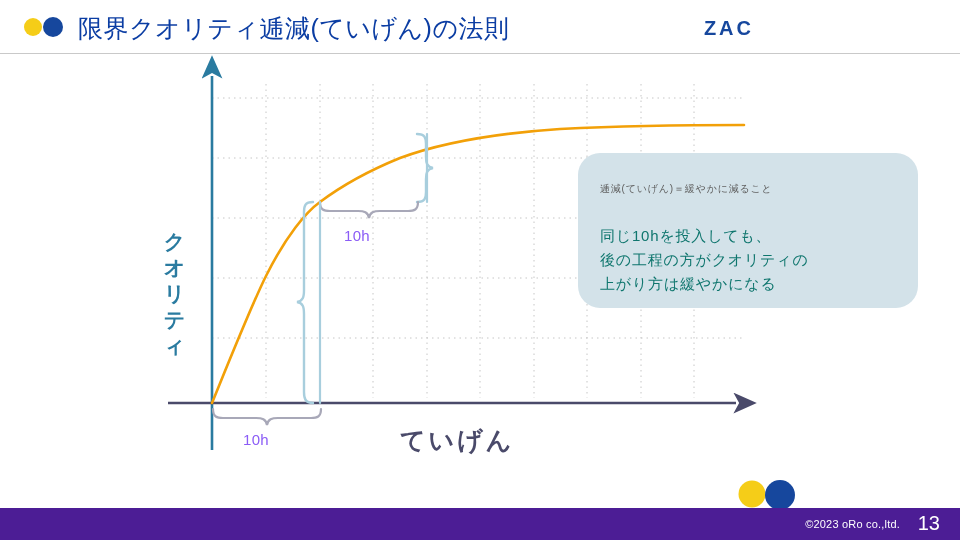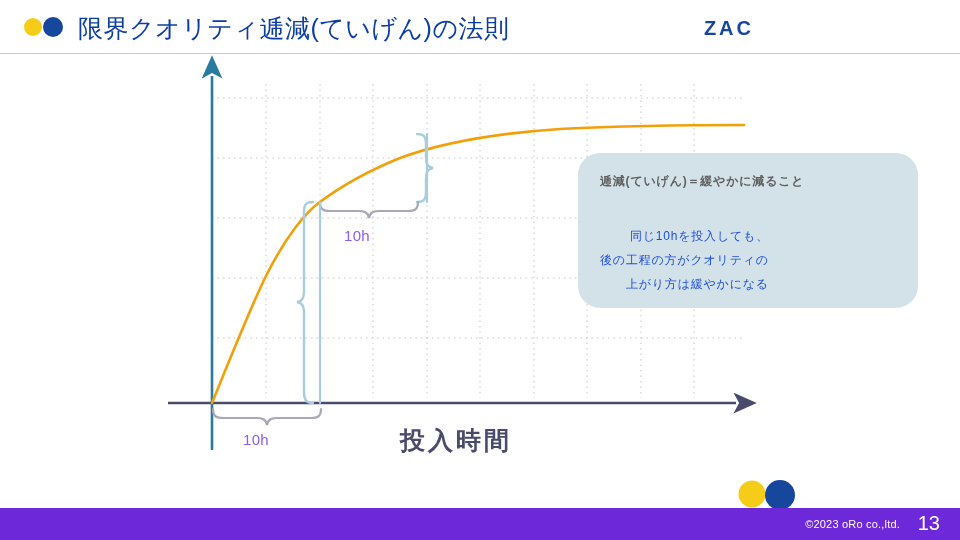--- a/index.html
+++ b/index.html
@@ -105,37 +105,35 @@
   
   #callout {
     position: absolute;
     left: 578px; top: 99px;
     width: 340px; height: 155px;
     background: #d3e2e9;
     border-radius: 22px;
   }
   #callout-line1 {
     position: absolute;
-    left: 22px; top: 16px;
-    font-size: 12px;
+    left: 22px; top: 24px;
+    font-size: 10px;
     line-height: 24px;
     color: #5f5f5f;
     letter-spacing: 0.8px;
     white-space: nowrap;
-    font-weight: bold;
   }
   #callout-body {
     position: absolute;
     left: 22px; top: 71px;
-    font-size: 12px;
+    font-size: 15px;
     line-height: 24px;
-    color: #1d4ed8;
+    color: #0f766e;
     letter-spacing: 0.8px;
     white-space: pre-line;
-    text-align: right;
   }
 
   
   #corner-logo {
     position: absolute;
     left: 735px; top: 424px;
     width: 62px; height: 62px;
   }
   #corner-logo-text {
     position: absolute;
@@ -147,21 +145,21 @@
     color: #16479d;
     font-weight: bold;
     letter-spacing: 2.5px;
   }
 
   
   #footer {
     position: absolute;
     left: 0; top: 508px;
     width: 960px; height: 32px;
-    background: #6d28d9;
+    background: #4c1d95;
   }
   #copyright {
     position: absolute;
     right: 60px; top: 9px;
     font-size: 11px;
     line-height: 14px;
     color: #ffffff;
     letter-spacing: 0.2px;
     white-space: nowrap;
   }
@@ -265,21 +263,22 @@
                C 370,158 374,157 380,157
                L 408,157
                C 414,157 418,156 418,148"></path>
 
       <g stroke="#a8cedd" stroke-width="2.2" stroke-linecap="round">
         <line x1="320" y1="148" x2="320" y2="349"></line>
         <line x1="427" y1="80" x2="427" y2="148"></line>
       </g>
     </svg>
 
-    <div class="axis-title-x">投入時間</div>
+    <div class="axis-title-y">クオリティ</div>
+    <div class="axis-title-x">ていげん</div>
 
     <div class="span-label" id="span-label-lower">10h</div>
     <div class="span-label" id="span-label-upper">10h</div>
 
     <div id="callout">
       <div id="callout-line1">逓減(ていげん)＝緩やかに減ること</div>
       <div id="callout-body">同じ10hを投入しても、
 後の工程の方がクオリティの
 上がり方は緩やかになる</div>
     </div>

